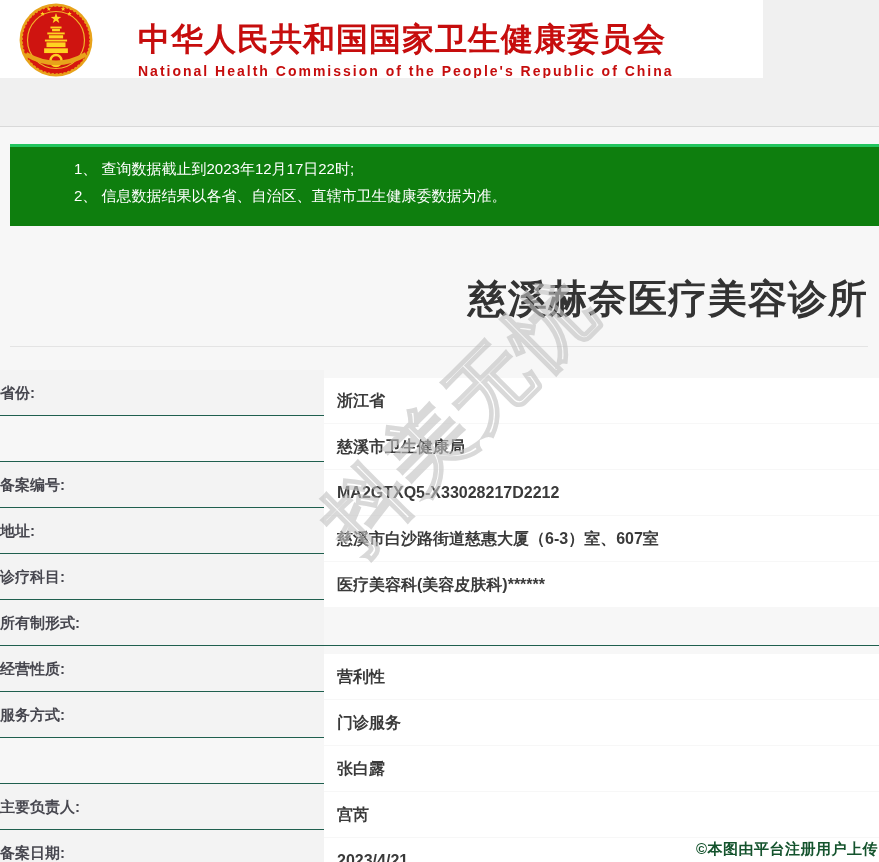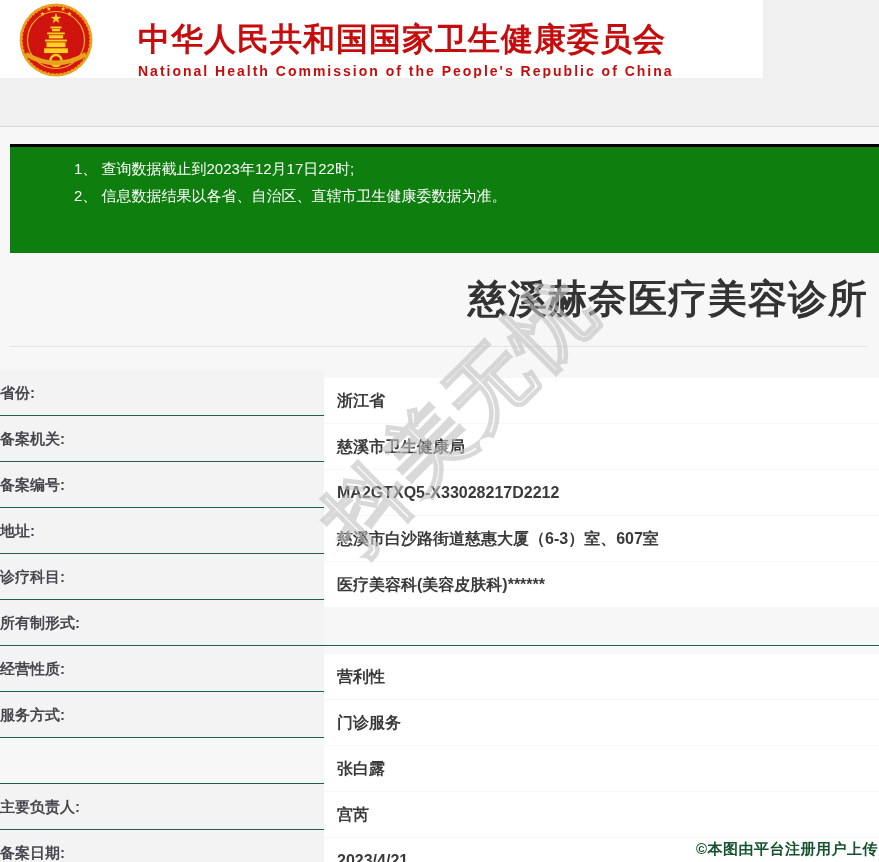--- a/index.html
+++ b/index.html
@@ -24,22 +24,22 @@
     color:#c60d0d; font-size:32px; font-weight:bold; letter-spacing:1px;
     line-height:40px; white-space:nowrap;
   }
   .title-en {
     color:#c60d0d; font-size:14px; font-weight:bold; letter-spacing:2px;
     margin-top:4px; white-space:nowrap;
   }
 
   
   .notice {
-    position:absolute; left:10px; top:144px; width:869px; height:109px;
-    background:#0e7e0e; border-top:3px solid #000000;
+    position:absolute; left:10px; top:144px; width:869px; height:82px;
+    background:#0e7e0e; border-top:3px solid #22c55e;
     color:#ffffff; font-size:15px; line-height:27px;
     padding:8px 22px 0 64px;
   }
   .notice div { white-space:nowrap; }
 
   
   .clinic-title {
     position:absolute; top:272px; left:0; width:868px;
     text-align:right; font-size:39px; color:#333333;
     font-weight:bold; letter-spacing:1px;
@@ -131,21 +131,20 @@
 
   <div class="clinic-title">慈溪赫奈医疗美容诊所</div>
   <div class="pre-table-divider"></div>
 
   <div class="detail-table">
     <div class="row">
       <div class="row-label">省份:</div>
       <div class="row-value">浙江省</div>
     </div>
     <div class="row">
-      <div class="row-label">备案机关:</div>
       <div class="row-value">慈溪市卫生健康局</div>
     </div>
     <div class="row">
       <div class="row-label">备案编号:</div>
       <div class="row-value">MA2GTXQ5-X33028217D2212</div>
     </div>
     <div class="row">
       <div class="row-label">地址:</div>
       <div class="row-value">慈溪市白沙路街道慈惠大厦（6-3）室、607室</div>
     </div>

